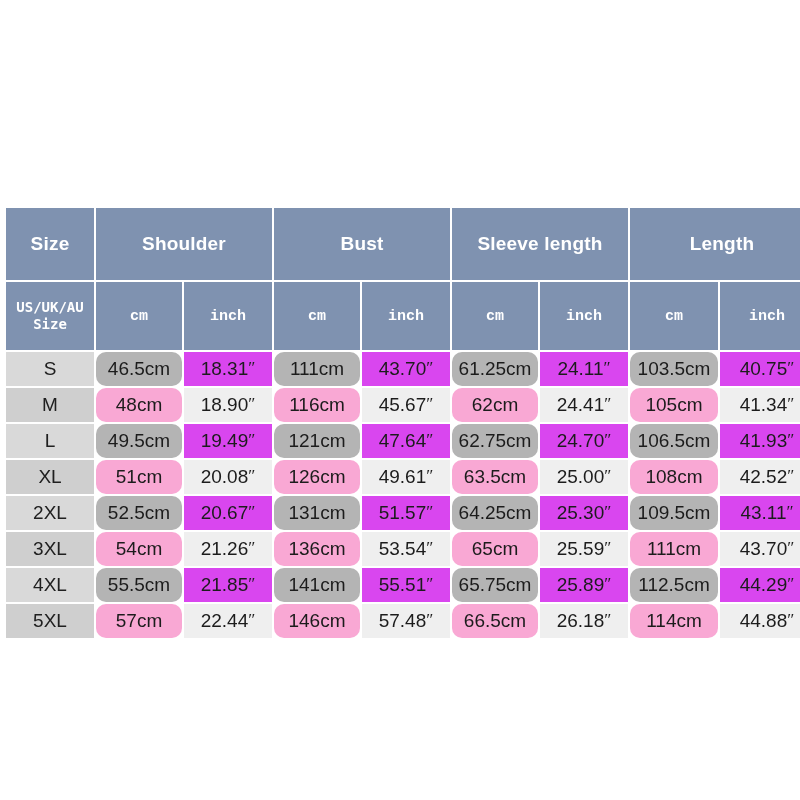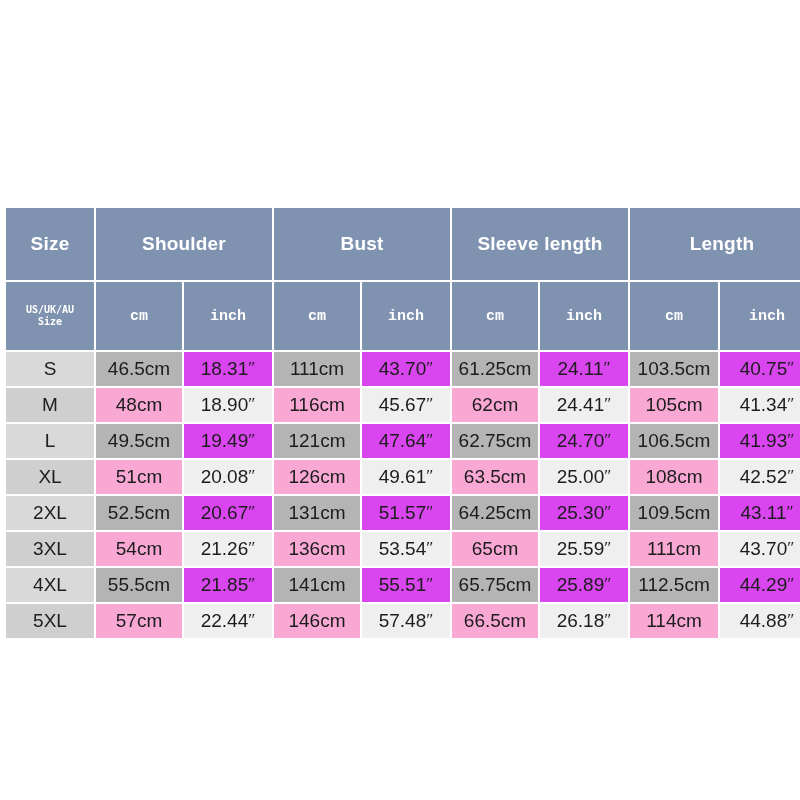--- a/index.html
+++ b/index.html
@@ -53,21 +53,21 @@
     height: 56px;
     letter-spacing: .2px;
   }
   th.unit {
     font-family: Liberation Mono, monospace;
     font-size: 15px;
     height: 52px;
   }
   th.sizehdr {
     font-family: "DejaVu Sans Mono", monospace;
-    font-size: 10px;
+    font-size: 14px;
     line-height: 1.25;
     height: 52px;
   }
   th.sizehdr .l2 { display: block; }
 
   
   td {
     padding: 0;
     border: 0;
     text-align: center;
@@ -77,21 +77,21 @@
     font-family: "Liberation Sans", sans-serif;
     font-size: 19px;
   }
 
   td.size {
     font-size: 19px;
     color: #202020;
   }
 
   
-  td.cm       { background: #b4b4b4; }
+  td.cm       { background: #b4b4b4; border-radius: 10px; }
   td.cm.alt   { background: #f9a8d4; }
 
   
   td.inch     { background: #d946ef; }
   td.inch.alt { background: #efefef; }
 
   
   td.size     { background: #d9d9d9; }
   td.size.alt { background: #cfcfcf; }
 

